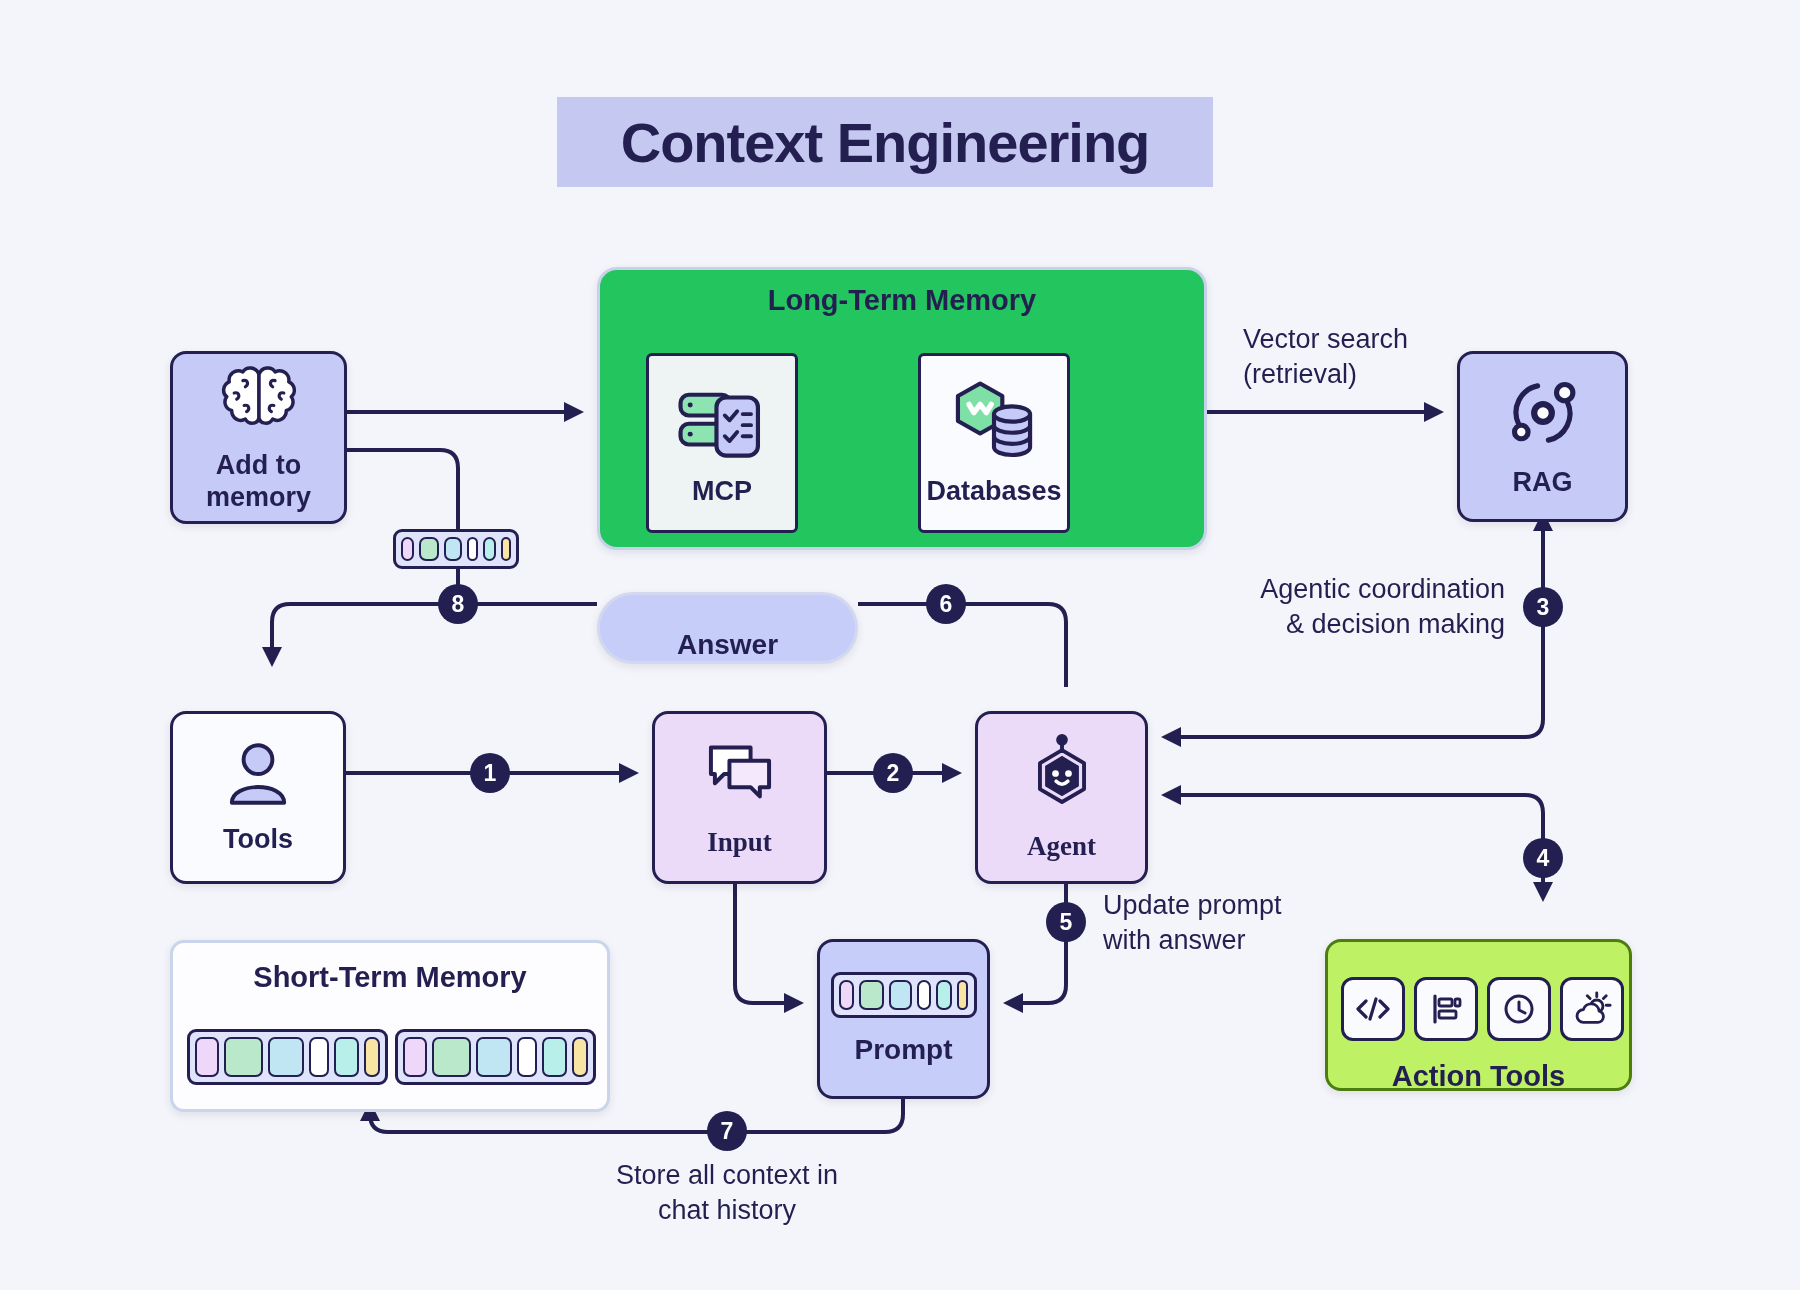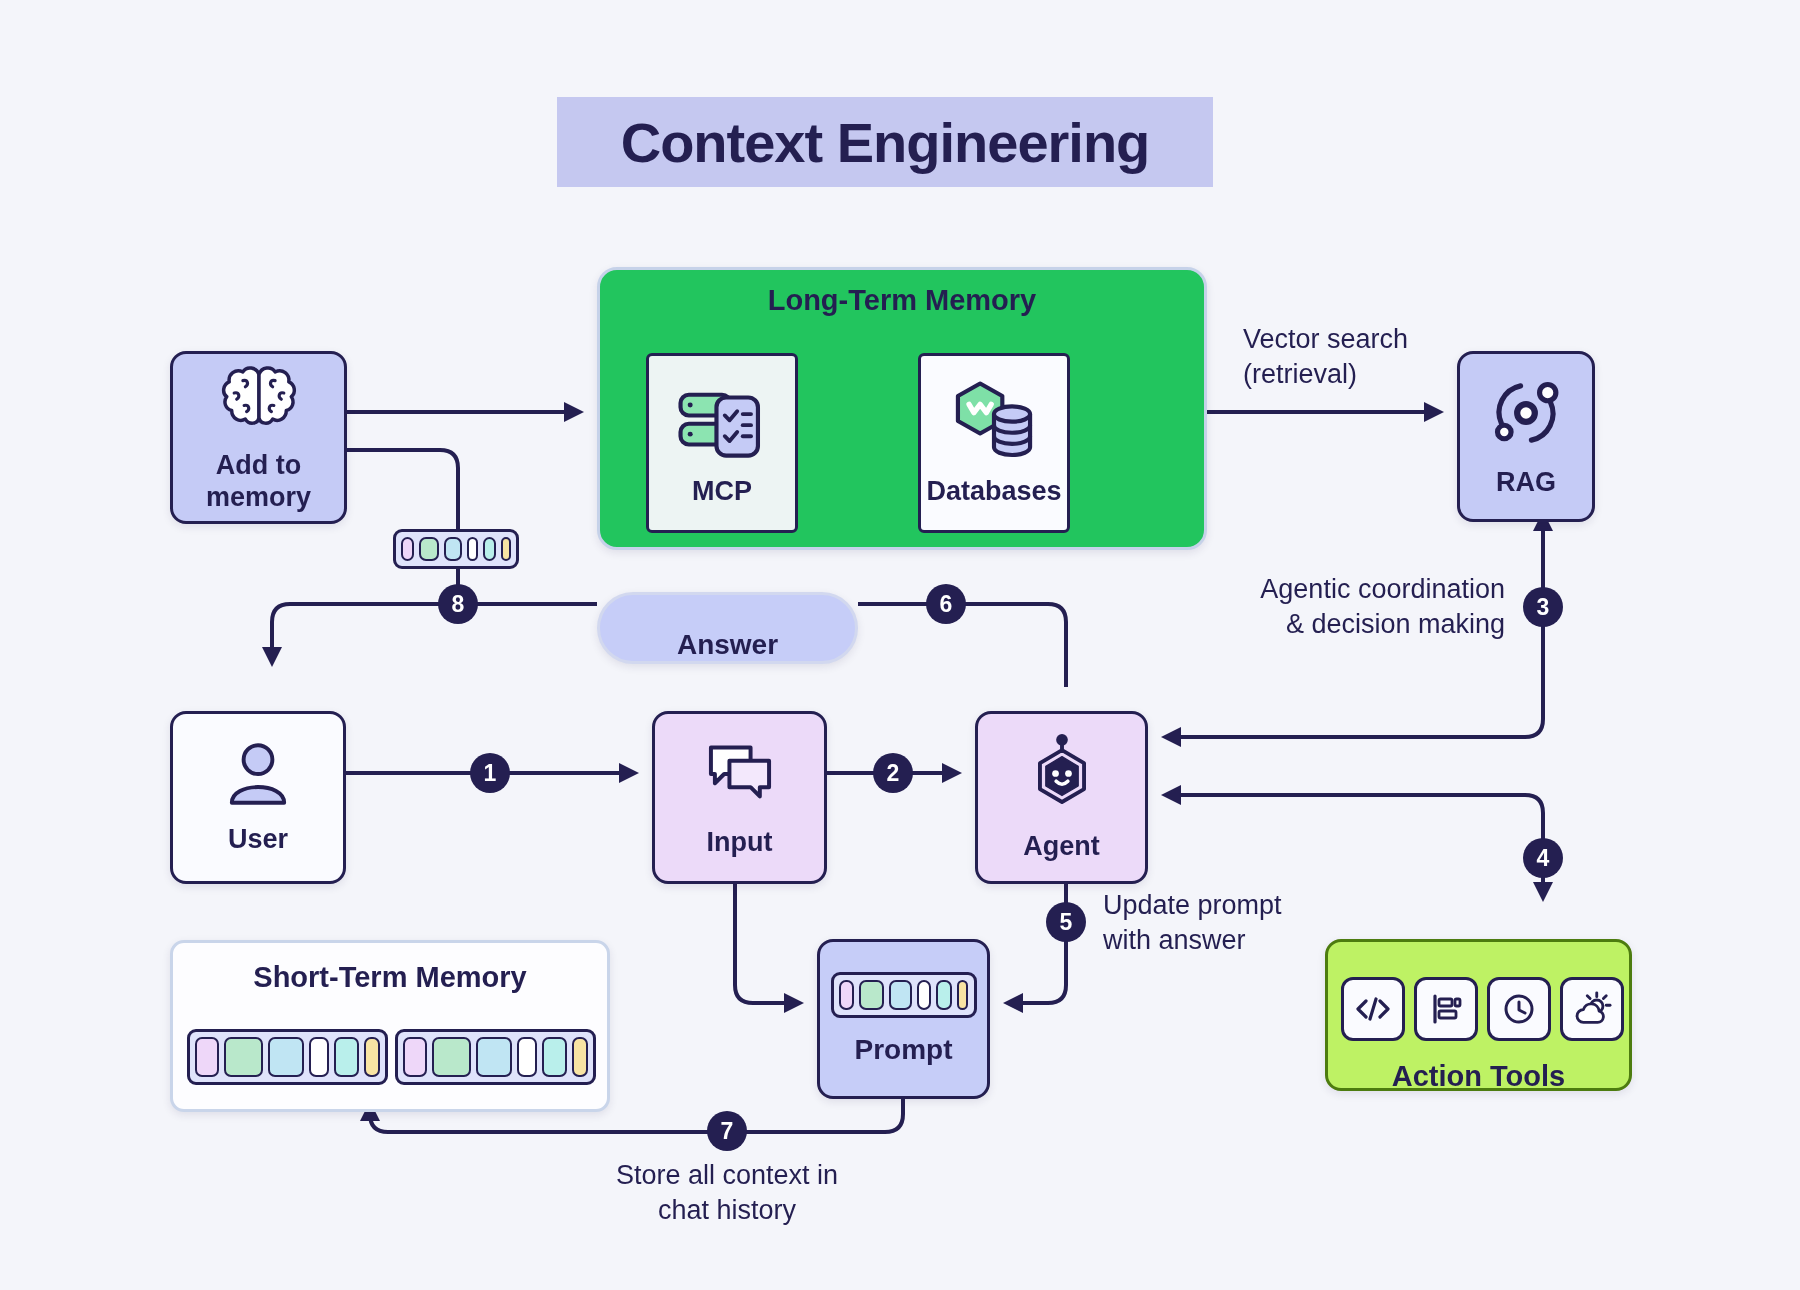--- a/index.html
+++ b/index.html
@@ -9,21 +9,21 @@
   .abs{position:absolute;box-sizing:border-box;}
   .z2{z-index:2;margin-top:24px;}
   .shadow{box-shadow:0 3px 9px rgba(35,31,81,0.10);}
   .title-hl{left:557px;top:73px;width:656px;height:90px;background:#c5c8f0;
             display:flex;align-items:center;justify-content:center;
             font-size:56px;font-weight:800;letter-spacing:-1px;}
   .node{border:3px solid #241f51;border-radius:16px;display:flex;flex-direction:column;
         align-items:center;justify-content:center;gap:12px;}
   .node-label{font-size:27px;font-weight:700;text-align:center;line-height:1.15;}
   .periwinkle{background:#c5cbf6;}
-  .lilac{background:#ecdaf9;}
+  .lilac{background:#ecdaf9;font-family:Liberation Serif, serif;}
   .white-card{background:#fafbff;}
   .ltm{left:597px;top:243px;width:610px;height:283px;background:#22c55e;
        border:3px solid #c6d2e9;border-radius:20px;}
   .group-title{position:absolute;width:100%;text-align:center;font-size:29px;font-weight:700;}
   .ltm-tile{position:absolute;width:146px;height:174px;border-radius:6px;gap:8px;}
   .stm{left:170px;top:916px;width:440px;height:172px;background:#fdfdff;
        border:3px solid #c9d5ea;border-radius:14px;}
   .action{left:1325px;top:915px;width:307px;height:152px;background:#bef264;
           border:3px solid #4d7c0f;border-radius:16px;}
   .tool-tile{position:absolute;top:35px;width:58px;height:58px;background:#fafbff;
@@ -117,21 +117,21 @@
           <path d="M32 26 V50 A13 5.5 0 0 0 58 50 V26" fill="#c5cbf6" stroke="#241f51" stroke-width="3"></path>
           <ellipse cx="45" cy="26" rx="13" ry="5.5" fill="#c5cbf6" stroke="#241f51" stroke-width="3"></ellipse>
           <path d="M32 34 A13 5.5 0 0 0 58 34" fill="none" stroke="#241f51" stroke-width="3"></path>
           <path d="M32 42 A13 5.5 0 0 0 58 42" fill="none" stroke="#241f51" stroke-width="3"></path>
         </svg>
       </span>
       <div class="node-label">Databases</div>
     </div>
   </div>
 
-  <div class="abs z2 node periwinkle shadow" style="left:1457px;top:327px;width:138px;height:171px;">
+  <div class="abs z2 node periwinkle shadow" style="left:1457px;top:327px;width:171px;height:171px;">
     <span>
       <svg viewBox="0 0 56 56" width="76" height="76">
         <path d="M24 8 A20 20 0 0 0 10 36" fill="none" stroke="#241f51" stroke-width="3.8" stroke-linecap="round"></path>
         <path d="M32 48 A20 20 0 0 0 46 20" fill="none" stroke="#241f51" stroke-width="3.8" stroke-linecap="round"></path>
         <circle cx="28" cy="28" r="6.5" fill="#ffffff" stroke="#241f51" stroke-width="4.6"></circle>
         <circle cx="12" cy="42" r="5" fill="#ffffff" stroke="#241f51" stroke-width="3.8"></circle>
         <circle cx="44" cy="13" r="6" fill="#ffffff" stroke="#241f51" stroke-width="3.8"></circle>
       </svg>
     </span>
     <div class="node-label">RAG</div>
@@ -150,21 +150,21 @@
     <span>Answer</span>
   </div>
 
   <div class="abs z2 node white-card shadow" style="left:170px;top:687px;width:176px;height:173px;">
     <span>
       <svg viewBox="0 0 56 52" width="74" height="68">
         <circle cx="28" cy="15" r="11" fill="#c5cbf6" stroke="#241f51" stroke-width="3"></circle>
         <path d="M8 48 C8 32 48 32 48 48 Z" fill="#c5cbf6" stroke="#241f51" stroke-width="3" stroke-linejoin="round"></path>
       </svg>
     </span>
-    <div class="node-label">User</div>
+    <div class="node-label">Tools</div>
   </div>
 
   <div class="abs z2 node lilac shadow" style="left:652px;top:687px;width:175px;height:173px;">
     <span>
       <svg viewBox="0 0 60 56" width="80" height="74">
         <path d="M8 8 H38 V28 H18 L11 35 V28 H8 Z" fill="#ffffff" stroke="#241f51" stroke-width="3" stroke-linejoin="round"></path>
         <path d="M22 18 H52 V38 H45 V45 L38 38 H22 Z" fill="#f3e8fc" stroke="#241f51" stroke-width="3" stroke-linejoin="round"></path>
       </svg>
     </span>
     <div class="node-label">Input</div>

